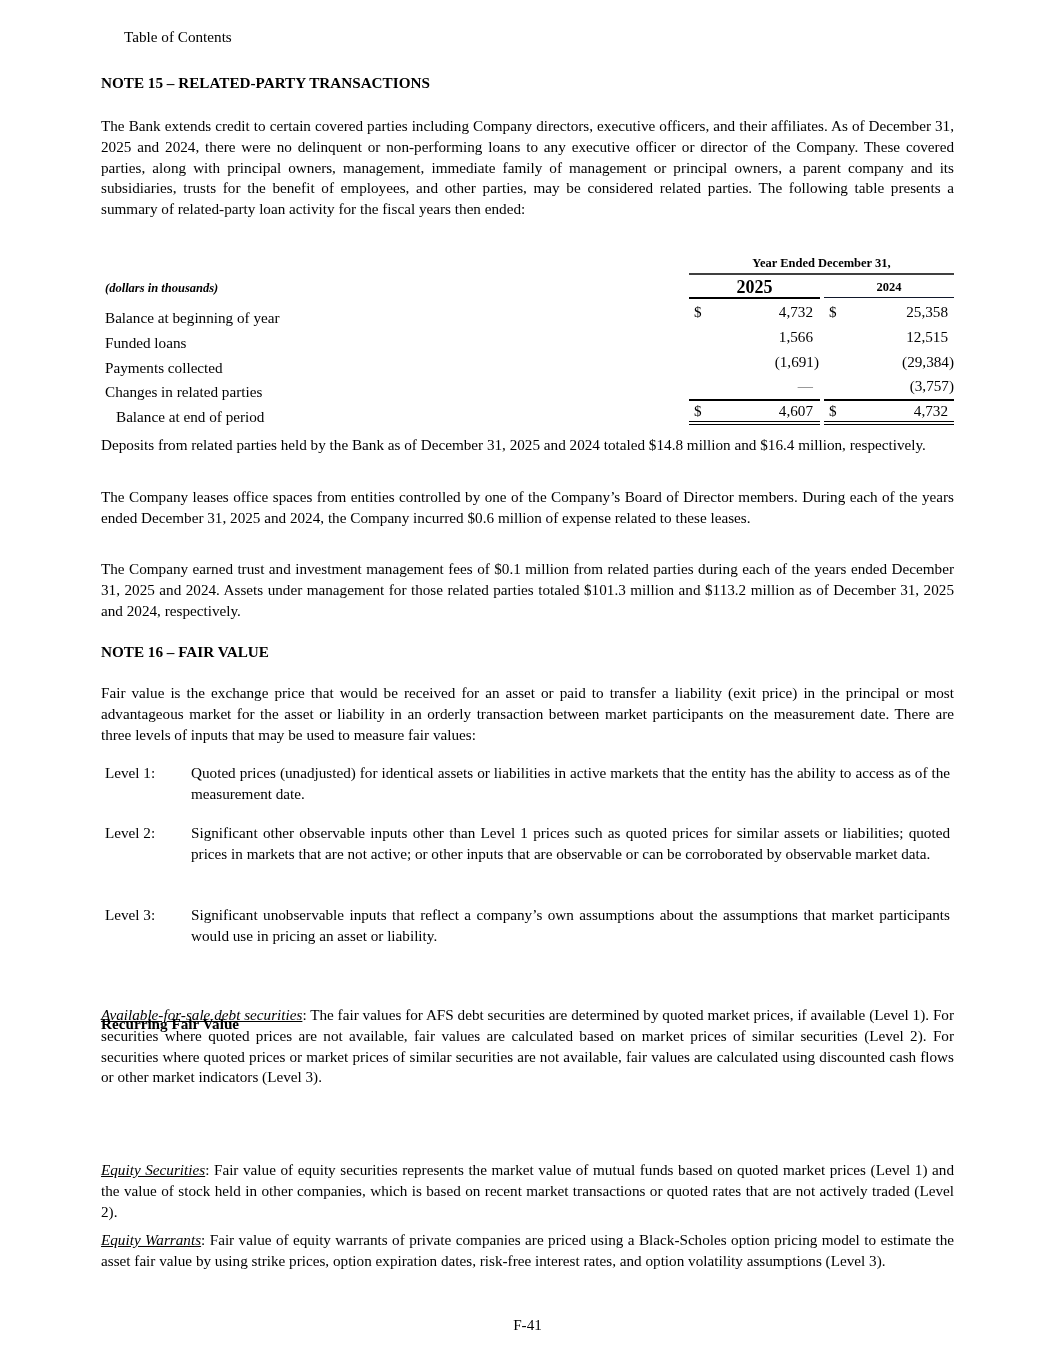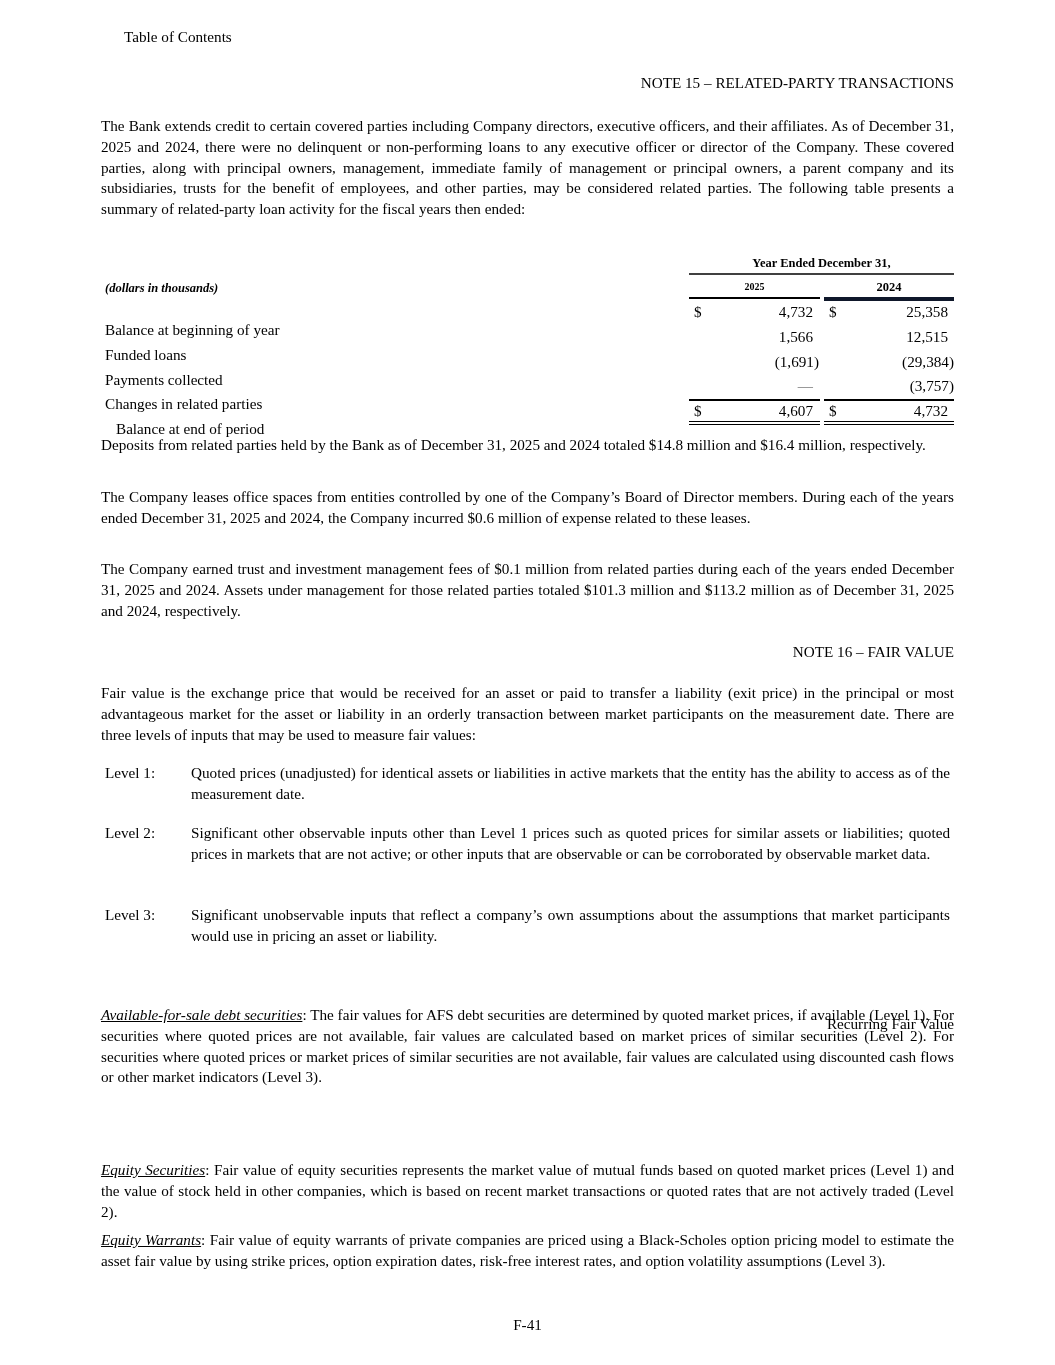--- a/index.html
+++ b/index.html
@@ -4,33 +4,33 @@
 <style>
   html, body { margin: 0; padding: 0; background: #ffffff; }
   body {
     width: 1055px; height: 1365px; position: relative; overflow: hidden;
     font-family: "Liberation Serif", "DejaVu Serif", serif;
     color: #000; font-size: 15.2px; line-height: 20.8px;
   }
   .page { position: absolute; left: 101px; top: 0; width: 853px; }
   .toc { position: absolute; top: 27px; left: 0; margin-left: 23px; }
   .abs { position: absolute; left: 0; width: 853px; }
-  .note-title { font-weight: normal; text-align: right; }
+  .note-title { font-weight: bold; }
   .just { text-align: justify; }
   .u-ital { font-style: italic; text-decoration: underline; }
   .footer { position: absolute; top: 1315px; left: 0; width: 1055px; text-align: center; }
 
   
   .tbl { position: absolute; left: 0; top: 254px; width: 853px; }
   .tbl .hdr-year { position: absolute; left: 588px; width: 265px; top: 0; text-align: center; font-weight: bold; font-size: 12.5px; line-height: 18px; border-bottom: 2px solid #404040; height: 19px; }
   .tbl .units { position: absolute; left: 4px; top: 24px; font-style: italic; font-weight: bold; font-size: 12.5px; }
-  .tbl .col25 { position: absolute; left: 588px; width: 131px; top: 24px; text-align: center; font-weight: bold; font-size: 10px; line-height: 18px; border-bottom: 2px solid #000; height: 19px; }
-  .tbl .col24 { position: absolute; left: 723px; width: 130px; top: 24px; text-align: center; font-weight: bold; font-size: 12.5px; line-height: 18px; border-bottom: 4px solid #0f172a; height: 19px; }
+  .tbl .col25 { position: absolute; left: 588px; width: 131px; top: 24px; text-align: center; font-weight: bold; font-size: 18px; line-height: 18px; border-bottom: 2px solid #000; height: 19px; }
+  .tbl .col24 { position: absolute; left: 723px; width: 130px; top: 24px; text-align: center; font-weight: bold; font-size: 12.5px; line-height: 18px; border-bottom: 1px solid #0f172a; height: 19px; }
   .row { position: absolute; left: 0; width: 853px; height: 24px; }
-  .row .lbl { position: absolute; left: 4px; top: 20px; text-align: center; }
+  .row .lbl { position: absolute; left: 4px; top: 8px; text-align: center; }
   .row .lbl.indent { left: 15px; }
   .row .d1 { position: absolute; left: 593px; top: 2px; }
   .row .v1 { position: absolute; right: 141px; top: 2px; text-align: right; }
   .row .v1.paren { right: 135px; }
   .row .d2 { position: absolute; left: 728px; top: 2px; }
   .row .v2 { position: absolute; right: 6px; top: 2px; text-align: right; }
   .row .v2.paren { right: 0; }
   .line-top1 { position: absolute; left: 588px; width: 131px; top: 0; border-top: 2px solid #000; }
   .line-top2 { position: absolute; left: 723px; width: 130px; top: 0; border-top: 2px solid #000; }
   .dbl1 { position: absolute; left: 588px; width: 131px; top: 22px; border-top: 4px double #000; height: 0; }

